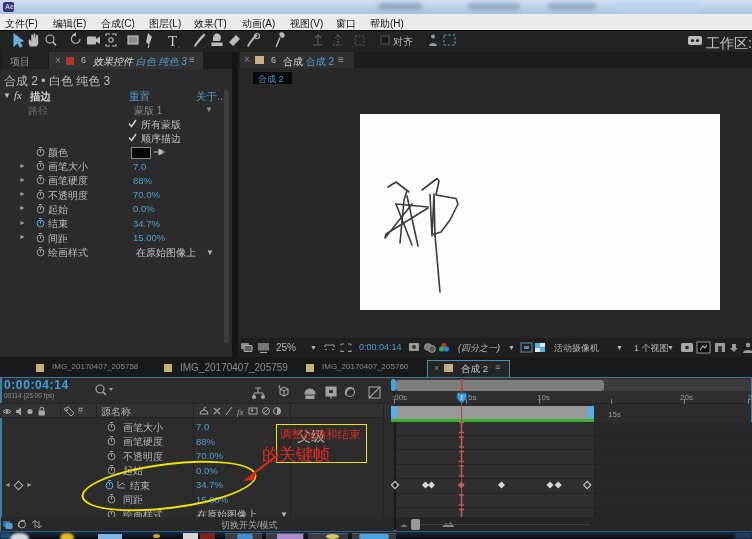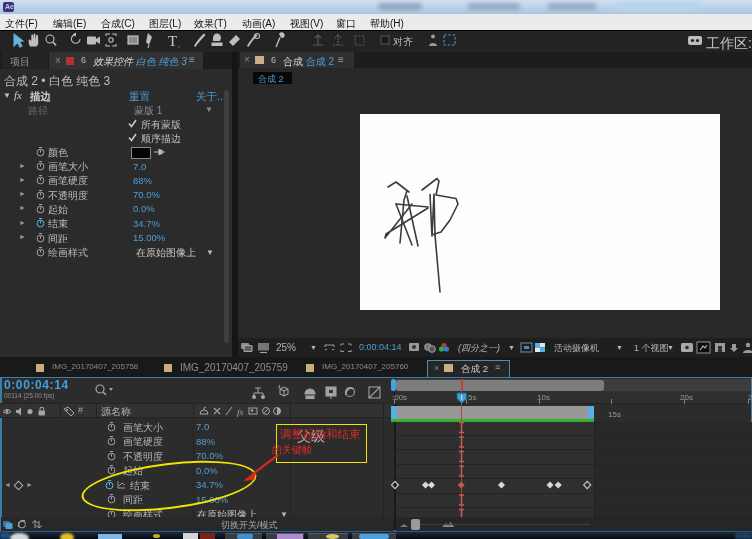--- a/index.html
+++ b/index.html
@@ -506,21 +506,21 @@
  <path d="M4,9 l4,-3 l4,3 Z" fill="#777"></path>
  <rect x="15" y="1" width="9" height="11" rx="2" fill="#9a9a9a"></rect>
  <path d="M46,9 l4,-4 l2.5,2 l2,-3 l4,5 Z" fill="#888"></path>
 </svg>
 <div class="abs" style="left:420px;top:523.5px;width:170px;height:1.5px;background:#404040;"></div>
 </div>
 <div id="annot">
 <div class="abs" style="left:81px;top:463px;width:172px;height:42px;border:2px solid #f0e400;border-radius:50%;transform:rotate(-7deg);"></div>
 <div class="abs" style="left:276px;top:424px;width:91px;height:39px;border:1.5px solid #f0e400;box-sizing:border-box;"></div>
 <div class="txt" style="left:280px;top:426.5px;font-size:11.5px;color:#e02b20;">调整起始和结束</div>
-<div class="txt" style="left:272px;top:443px;font-size:10px;color:#e02b20;">的关键帧</div>
+<div class="txt" style="left:262px;top:443px;font-size:17px;color:#e02b20;">的关键帧</div>
 <svg class="abs" style="left:240px;top:452px;" width="42" height="32" viewBox="0 0 42 32">
  <line x1="38" y1="3" x2="13" y2="22" stroke="#d42a1e" stroke-width="2.2"></line>
  <path d="M3,29 L17,18 L14,28 Z" fill="#d42a1e"></path>
 </svg>
 </div>
 
 <div class="abs" style="left:0;top:531px;width:752px;height:8px;background:linear-gradient(#1d2e42,#060a12);"></div>
 <div id="taskbar">
 <div class="abs" style="left:0;top:531px;width:752px;height:1px;background:#2e5c88;"></div>
 <div class="abs" style="left:0;top:532px;width:10px;height:7px;background:#1f4f7a;filter:blur(1px);"></div>

